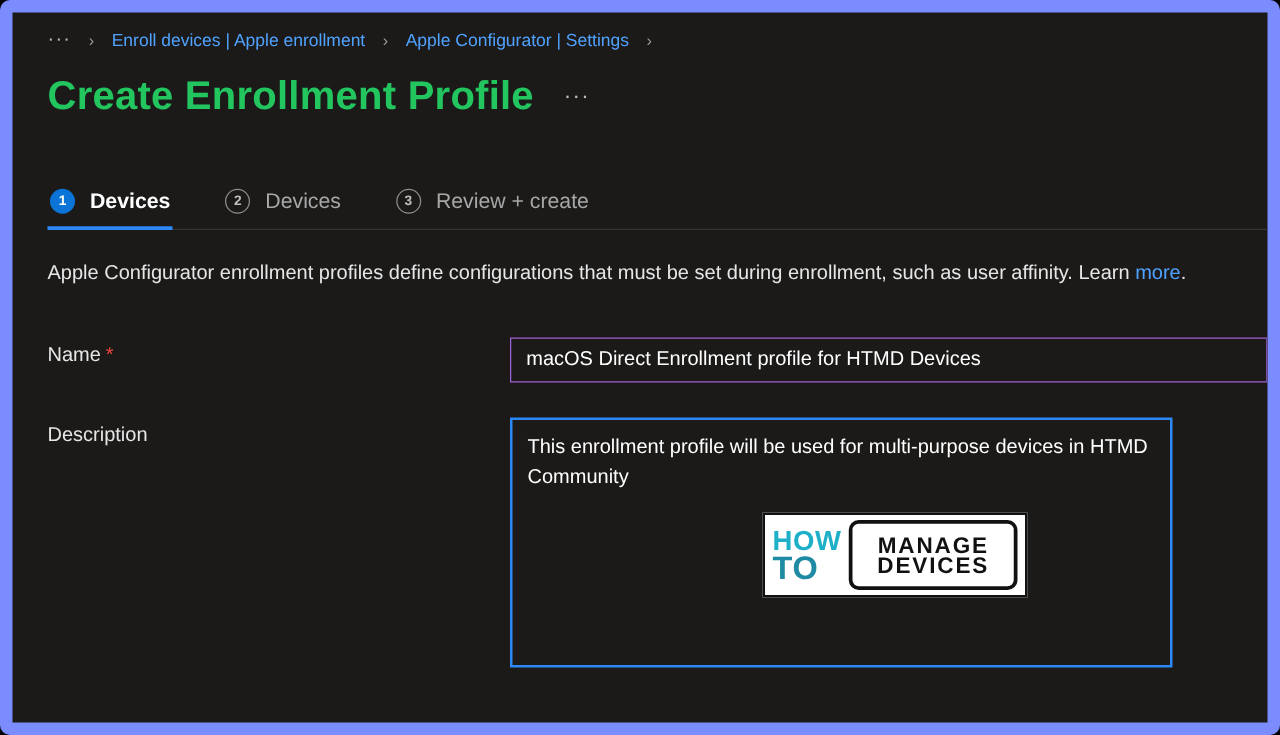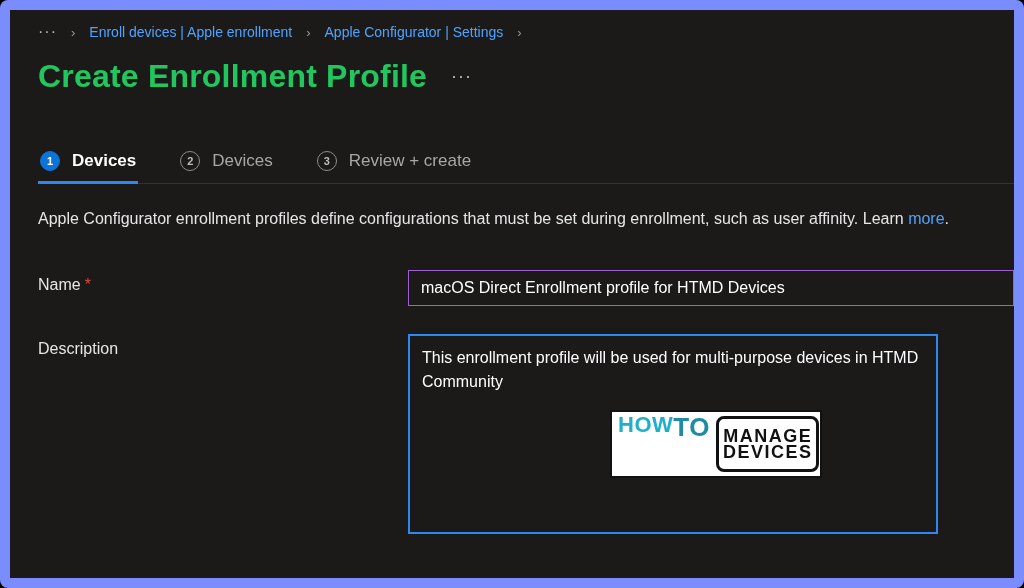--- a/index.html
+++ b/index.html
@@ -190,21 +190,21 @@
       background: #fff;
       border: 2px solid #111;
       display: flex;
       align-items: stretch;
       overflow: hidden;
       padding: 4px 6px;
       gap: 6px;
     }
     .wm-left {
       display: flex;
-      flex-direction: row;
+      flex-direction: column;
       justify-content: center;
       line-height: .85;
       font-weight: 800;
       font-family: Impact, "Arial Black", sans-serif;
     }
     .wm-left .how { color: #1eb0c8; font-size: 22px; letter-spacing: .5px; }
     .wm-left .to  { color: #1e8aa4; font-size: 26px; letter-spacing: .5px; }
     .wm-right {
       flex: 1;
       border: 3px solid #111;

